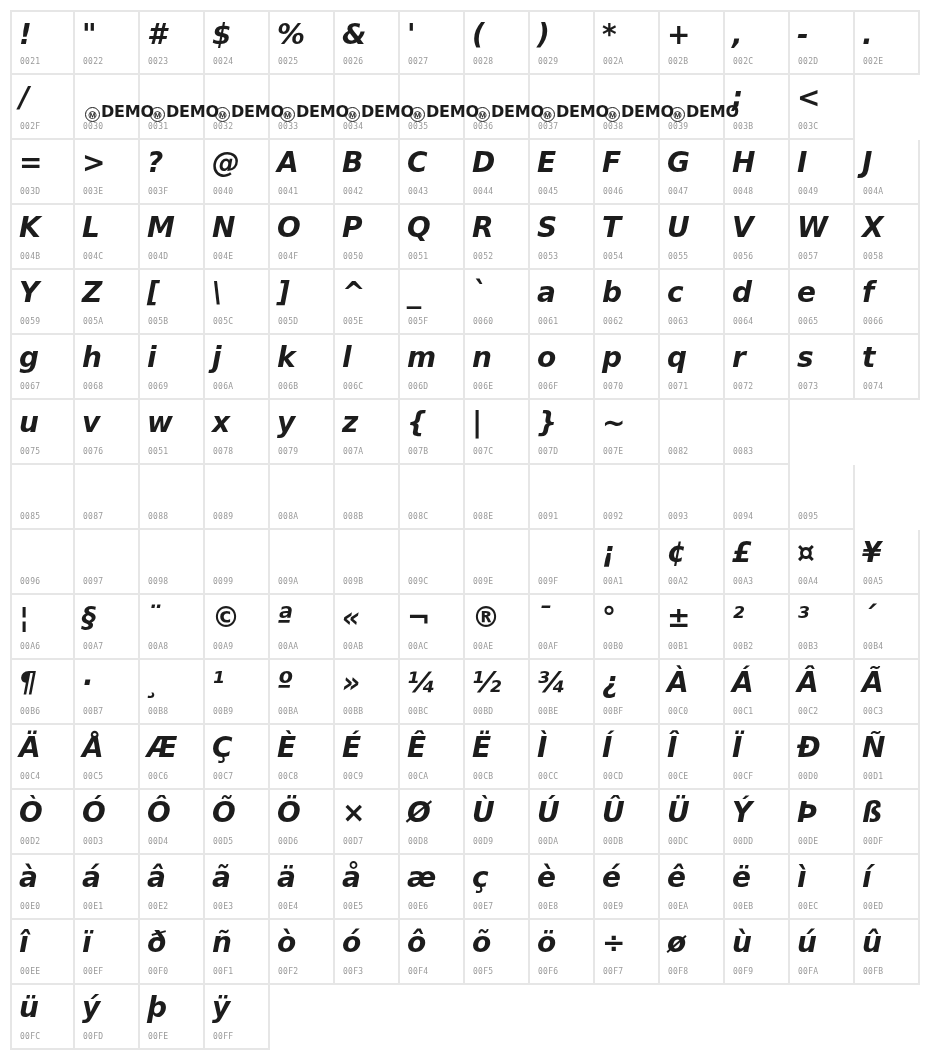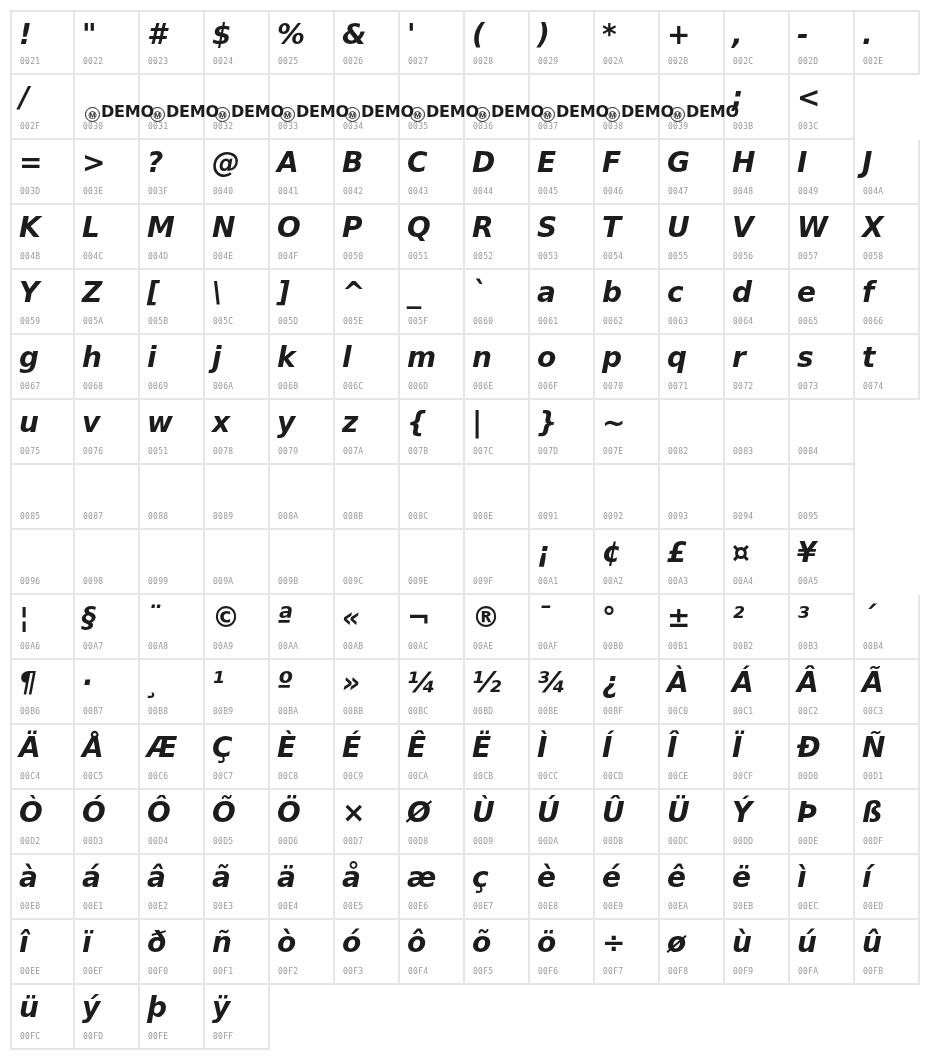--- a/index.html
+++ b/index.html
@@ -482,24 +482,20 @@
     <span class="code">007E</span>
   </div>
       <div class="cell">
     <span class="glyph"></span>
     <span class="code">0082</span>
   </div>
       <div class="cell">
     <span class="glyph"></span>
     <span class="code">0083</span>
   </div>
-      <div class="cell">
-    <span class="glyph"></span>
-    <span class="code">0084</span>
-  </div>
     </div>
     <div class="row">
       <div class="cell first">
     <span class="glyph"></span>
     <span class="code">0085</span>
   </div>
       <div class="cell">
     <span class="glyph"></span>
     <span class="code">0087</span>
   </div>
@@ -545,20 +541,24 @@
   </div>
       <div class="cell">
     <span class="glyph"></span>
     <span class="code">0095</span>
   </div>
     </div>
     <div class="row">
       <div class="cell first">
     <span class="glyph"></span>
     <span class="code">0096</span>
+  </div>
+      <div class="cell">
+    <span class="glyph"></span>
+    <span class="code">0097</span>
   </div>
       <div class="cell">
     <span class="glyph"></span>
     <span class="code">0098</span>
   </div>
       <div class="cell">
     <span class="glyph"></span>
     <span class="code">0099</span>
   </div>
       <div class="cell">

